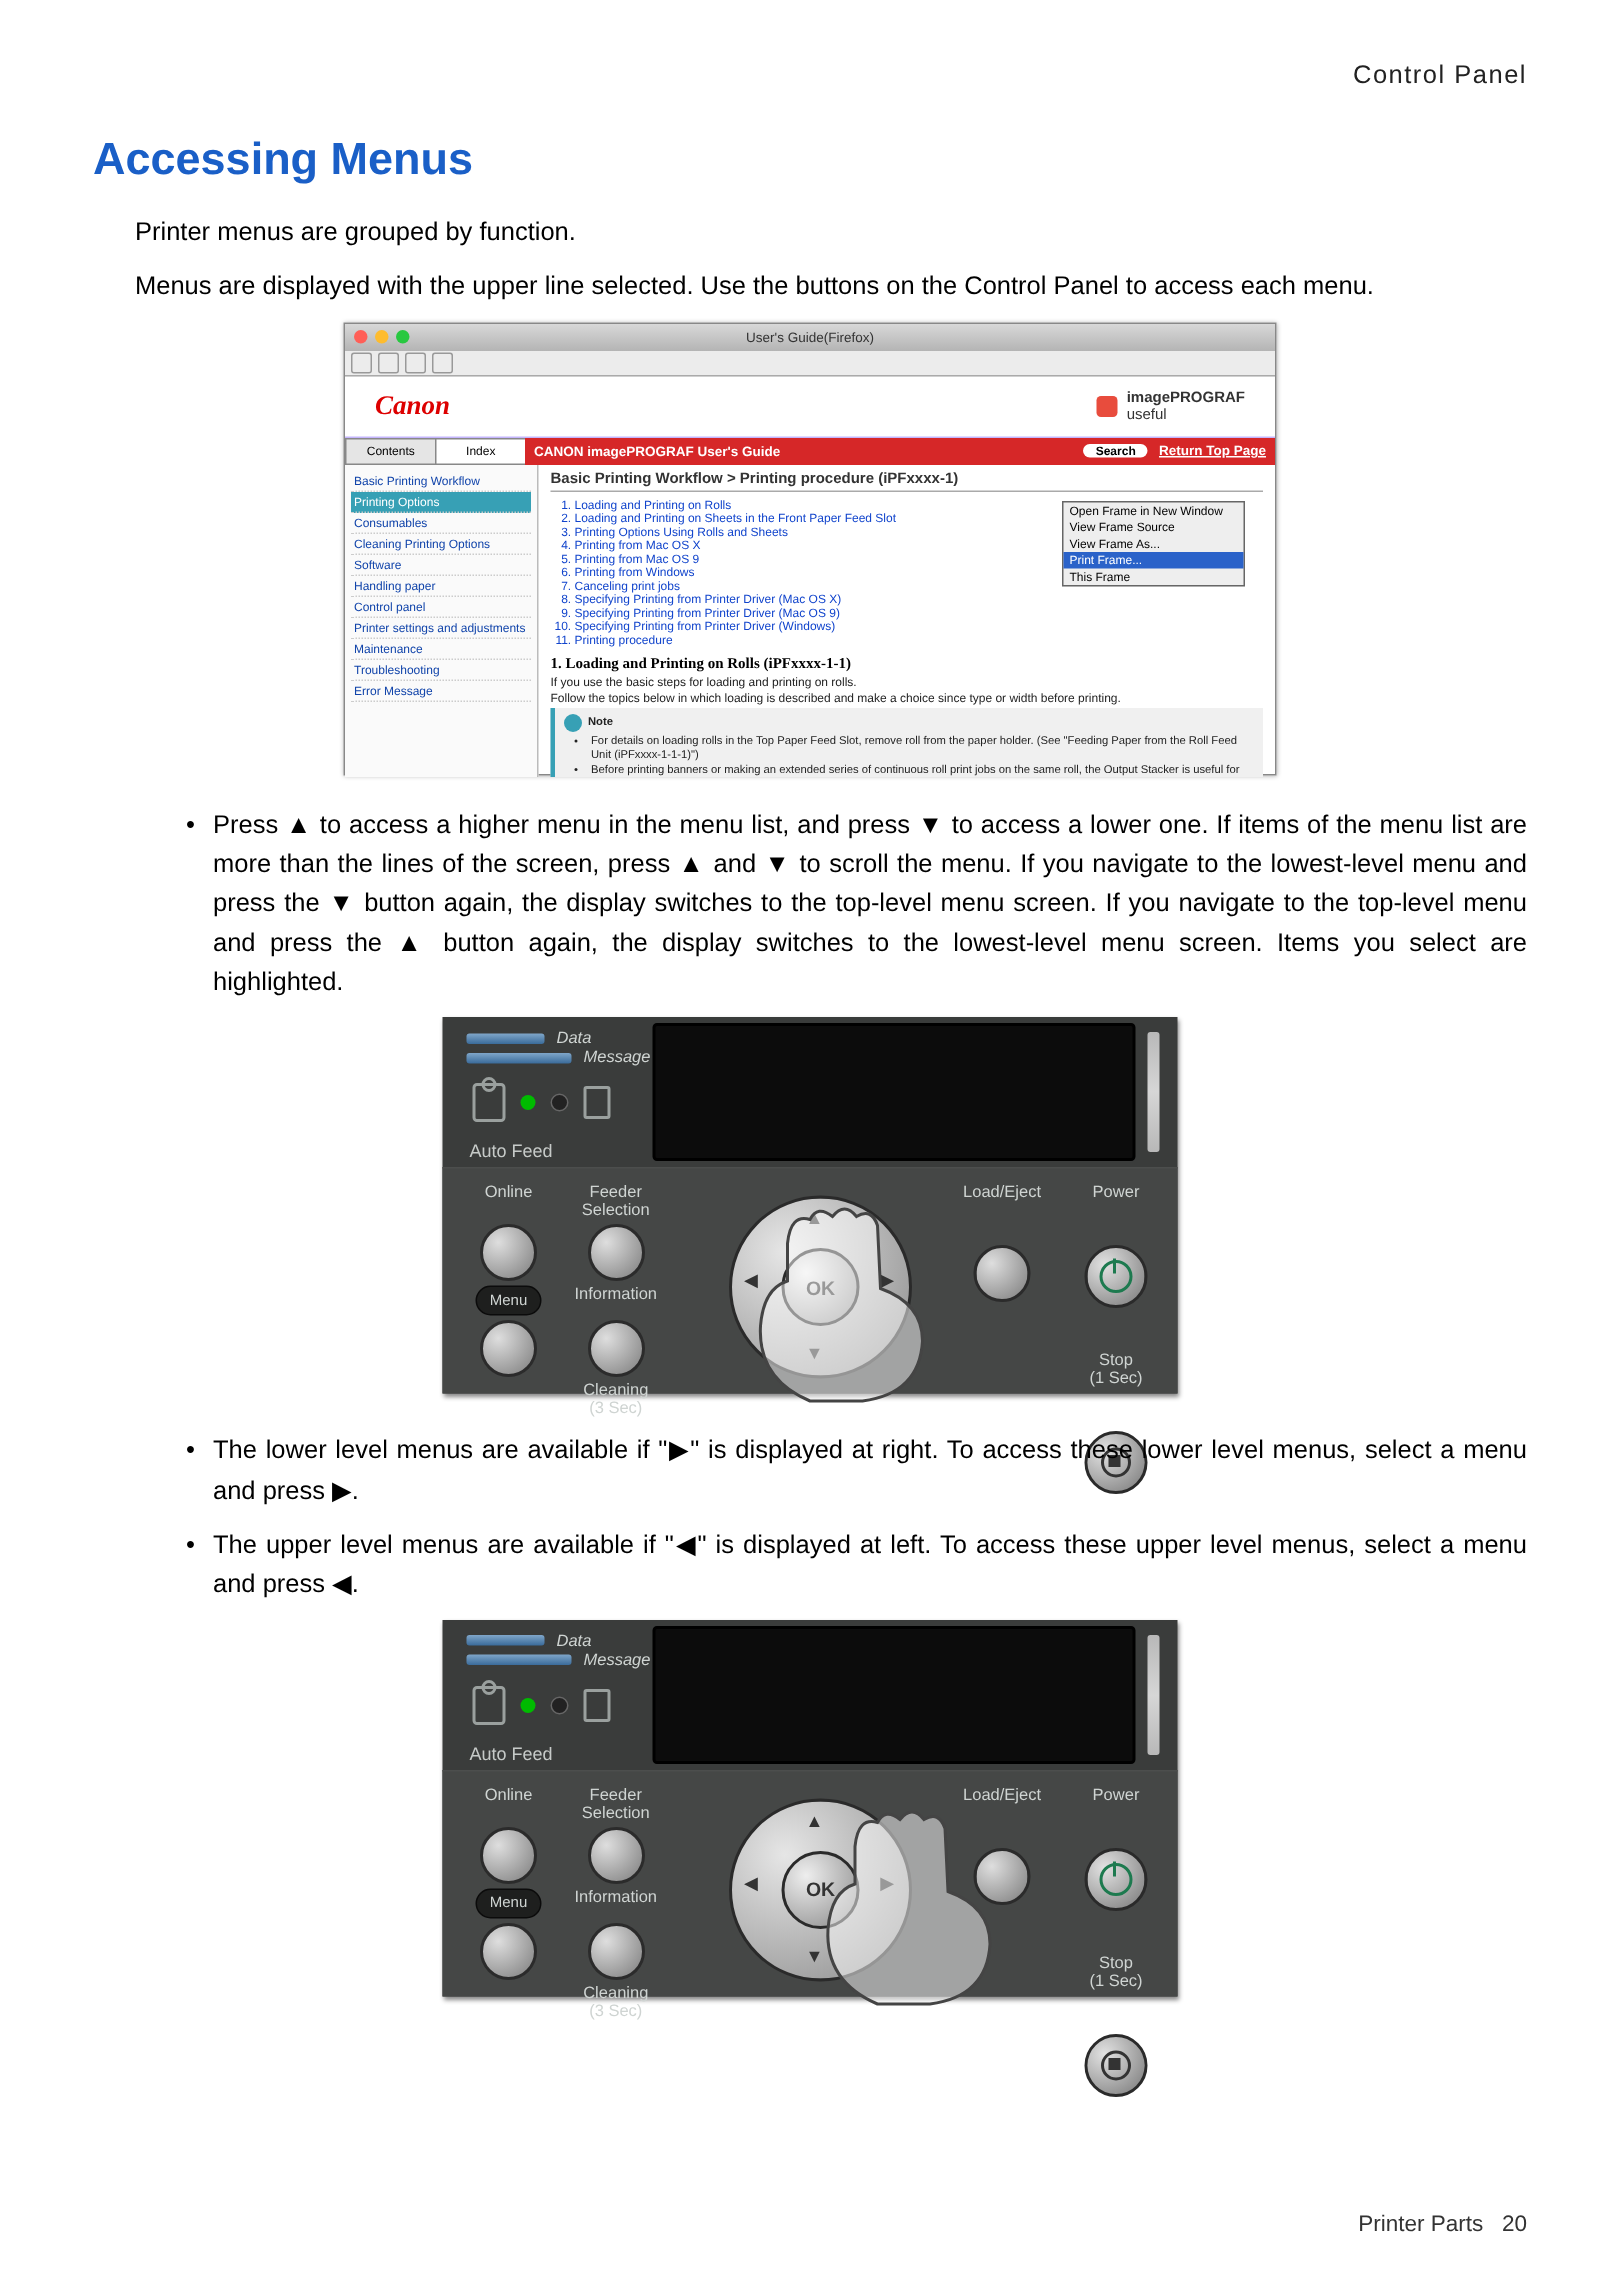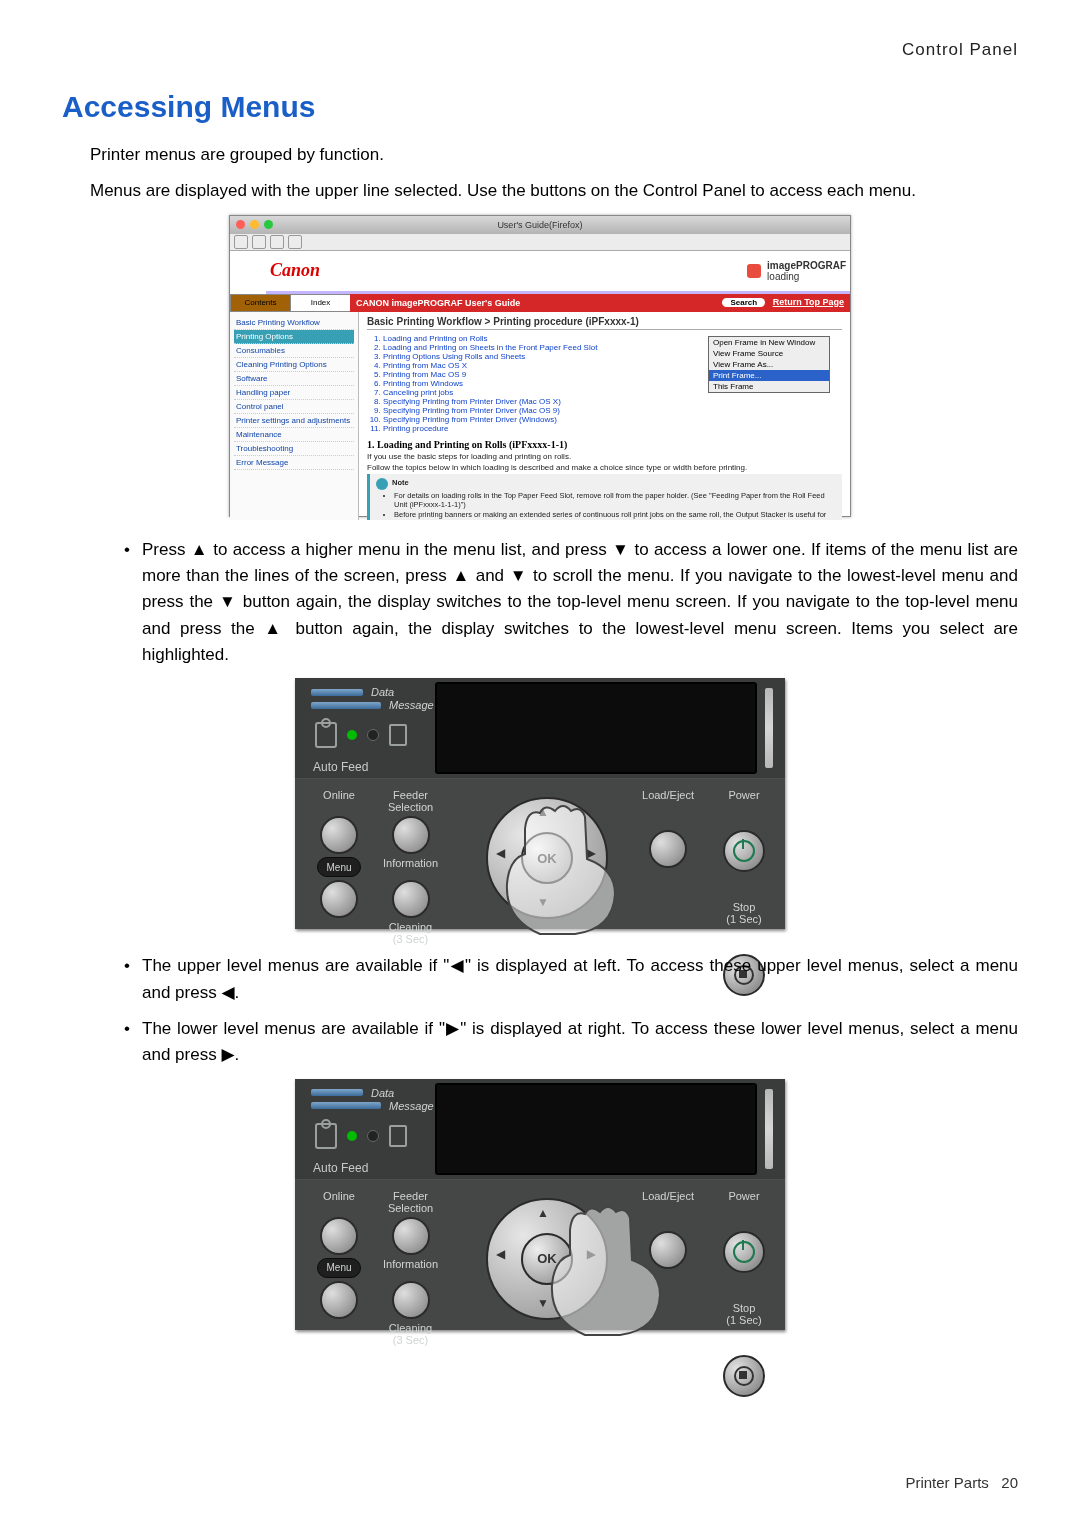--- a/index.html
+++ b/index.html
@@ -18,28 +18,28 @@
 
   
   .soft { width:620px; height:300px; background:#fff; display:inline-block; text-align:left; border:1px solid #888; box-shadow: 0 0 3px #aaa; vertical-align:top; position:relative; font-size:9px;}
   .soft .titlebar { height:18px; background:linear-gradient(#d8d8d8,#b4b4b4); position:relative;}
   .soft .mac-btn { width:9px; height:9px; border-radius:50%; position:absolute; top:4px;}
   .soft .mac-btn.r{left:6px;background:#ff5f57;} .soft .mac-btn.y{left:20px;background:#febc2e;} .soft .mac-btn.g{left:34px;background:#28c840;}
   .soft .titlebar .tt{ text-align:center; font-size:9px; color:#333; line-height:18px;}
   .soft .urlbar { height:16px; background:#ececec; border-bottom:1px solid #aaa; font-size:8px; color:#444; padding:0 4px; display:flex; align-items:center; gap:4px;}
   .soft .urlbar .nav{width:12px;height:12px;border:1px solid #999;border-radius:2px;display:inline-block;}
   .soft .urlbar .addr{flex:1;height:12px;background:#fff;border:1px solid #aaa;border-radius:2px;padding:0 4px;line-height:12px;overflow:hidden;white-space:nowrap;}
-  .soft .header { height:40px; border-bottom:3px solid #c4b5fd; display:flex; align-items:center; justify-content:space-between; padding:0 4px;margin-left:36px;}
+  .soft .header { height:40px; border-bottom:1px solid #c4b5fd; display:flex; align-items:center; justify-content:space-between; padding:0 20px;}
   .soft .header .canon{font:italic bold 18px Georgia,serif; color:#d00;}
   .soft .header .brand{ font-size:10px; text-align:left; color:#333; display:flex; align-items:center; gap:6px;}
   .soft .header .brand .dot{width:14px;height:14px;background:#e84c3d;border-radius:3px;}
   .soft .guide-bar{ display:flex; height:18px;}
   .soft .guide-bar .tabs{width:120px; display:flex;}
   .soft .guide-bar .tabs span{flex:1;border:1px solid #888;background:#fff;border-right:none;font-size:8px;display:flex;align-items:center;justify-content:center;}
-  .soft .guide-bar .tabs span.active{background:#a16207;}
+  .soft .guide-bar .tabs span.active{background:#e5e5e5;}
   .soft .guide-bar .bar{flex:1;background:#d62728;color:#fff;font-size:9px;display:flex;align-items:center;padding:0 6px;font-weight:bold; justify-content:space-between;}
   .soft .guide-bar .bar .search{background:#fff;color:#000;border-radius:8px;padding:0 8px;height:12px;font-size:8px;line-height:12px;}
   .soft .body{display:flex; height:208px;}
   .soft .side{ width:120px; background:#fafafa; border-right:1px solid #bbb; font-size:8px; padding:4px;}
   .soft .side div{ padding:2px 2px; color:#1144aa; border-bottom:1px dotted #ccc; white-space:nowrap; overflow:hidden; text-overflow:ellipsis;}
   .soft .side div.hl{background:#37a0b5;color:#fff;}
   .soft .content{ flex:1; padding:4px 8px; position:relative; overflow:hidden;}
   .soft .content .crumb{font-weight:bold; font-size:10px; color:#333; border-bottom:1px solid #aaa; padding-bottom:2px; margin-bottom:4px;}
   .soft .content ol{margin:0 0 6px 16px;padding:0;color:#1144cc;}
   .soft .content ol li{margin:0;padding:0;font-size:8px; white-space:nowrap;}
@@ -118,21 +118,21 @@
         <span class="nav"></span>
         <span class="nav"></span>
         <span class="nav"></span>
       </div>
       <div class="header">
         <span class="canon">Canon</span>
         <span class="brand">
           <span class="dot"></span>
           <span>
             <b>imagePROGRAF</b><br>
-            <span>loading</span>
+            <span>useful</span>
           </span>
         </span>
       </div>
       <div class="guide-bar">
         <div class="tabs">
           <span class="active">Contents</span>
           <span>Index</span>
         </div>
         <div class="bar">
           <span>CANON imagePROGRAF User's Guide</span>
@@ -264,22 +264,22 @@
         <div class="hand" style="left:190px;top:20px;">
           <svg viewBox="0 0 160 140">
               <path d="M40 30 Q42 10 55 14 Q60 4 70 12 Q78 2 86 12 Q96 6 100 18 L102 60 Q130 70 130 95 Q128 130 90 135 L55 135 Q20 120 22 85 Q24 60 40 55 Z" fill="rgba(255,255,255,0.5)" stroke="#444" stroke-width="2"></path>
             </svg>
         </div>
       </div>
     </div>
   </div>
 
   <div class="bullets">
+    <div class="item">The lower level menus are available if "▶" is displayed at right. To access these lower level menus, select a menu and press ▶.</div>
     <div class="item">The upper level menus are available if "◀" is displayed at left. To access these upper level menus, select a menu and press ◀.</div>
-    <div class="item">The lower level menus are available if "▶" is displayed at right. To access these lower level menus, select a menu and press ▶.</div>
   </div>
 
   <div class="img-wrap">
     <div class="panel">
       <div class="top">
         <div class="lcd-diag">
           <div class="row">
               <span class="bar b1"></span>
               <span class="lab">Data</span>
             </div>

